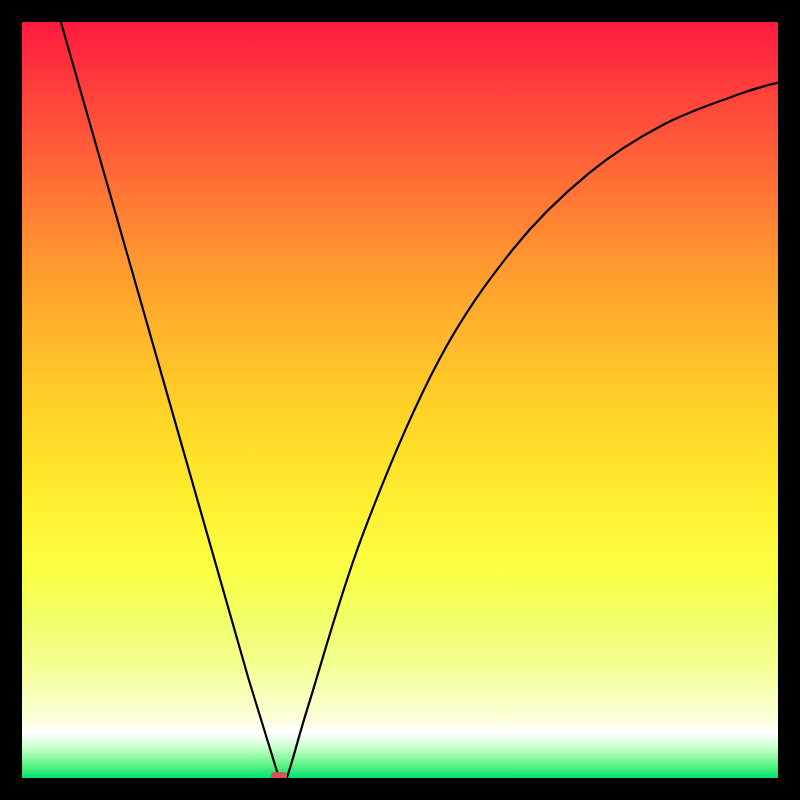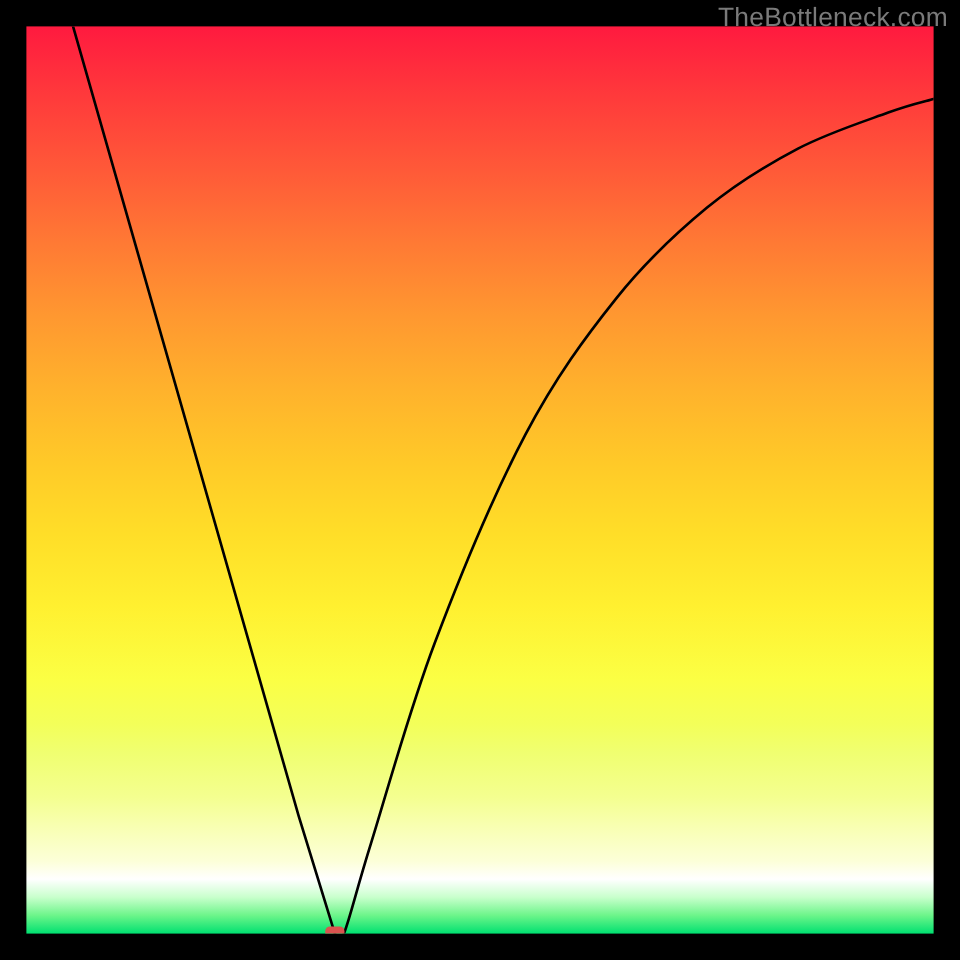--- a/index.html
+++ b/index.html
@@ -70,14 +70,13 @@
 
 <div class="frame">
   <div class="plot">
 
     <svg class="curve" viewBox="0 0 756 756" preserveAspectRatio="none">
       <path id="curve-path" fill="none" stroke-width="2.2" stroke-linecap="round" d="M 0 -136.07999999999993 L 37.800000000000004 -3.7799999999999727 L 75.60000000000001 128.51999999999998 L 113.39999999999999 260.82 L 151.20000000000002 393.12 L 189 525.4200000000001 L 226.79999999999998 657.72 L 257.04 756 C 258.3 756, 259.55999999999995 768.6, 264.59999999999997 756 C 269.64 743.4, 274.68 720.72, 287.28000000000003 680.4 C 299.88000000000005 640.0799999999999, 318.78 570.78, 340.2 514.0799999999999 C 361.62 457.37999999999994, 390.6 388.08, 415.8 340.2 C 441 292.32, 466.20000000000005 258.30000000000007, 491.40000000000003 226.80000000000007 C 516.6 195.30000000000007, 541.8 171.98999999999992, 567 151.19999999999993 C 592.2 130.40999999999994, 617.4000000000001 115.29000000000006, 642.6 102.06000000000006 C 667.8 88.83000000000006, 699.3 78.74999999999994, 718.1999999999999 71.81999999999994 C 737.0999999999999 64.88999999999993, 749.7 62.370000000000005, 756 60.48000000000002" stroke="#000000"></path>
       <rect id="marker" rx="4" ry="4" width="16" height="10" x="249.04000000000002" y="750" fill="#d9534f"></rect>
     </svg>
 
   </div>
-  <div class="watermark">TheBottleneck.com</div>
 </div>
 
 </body></html>

